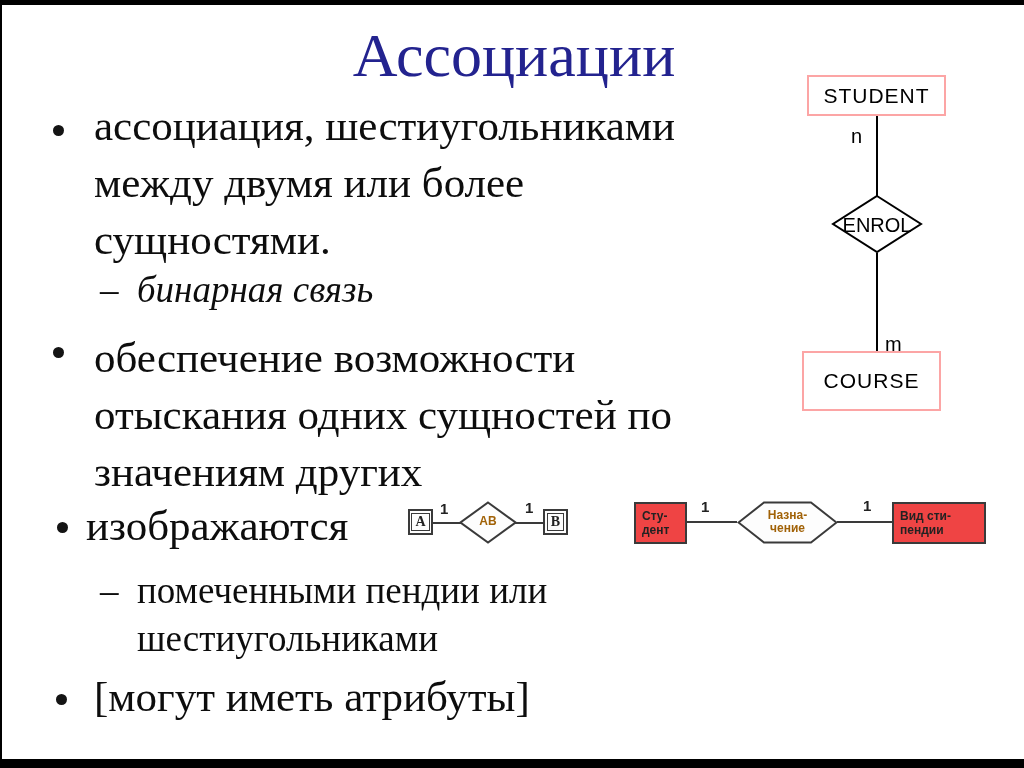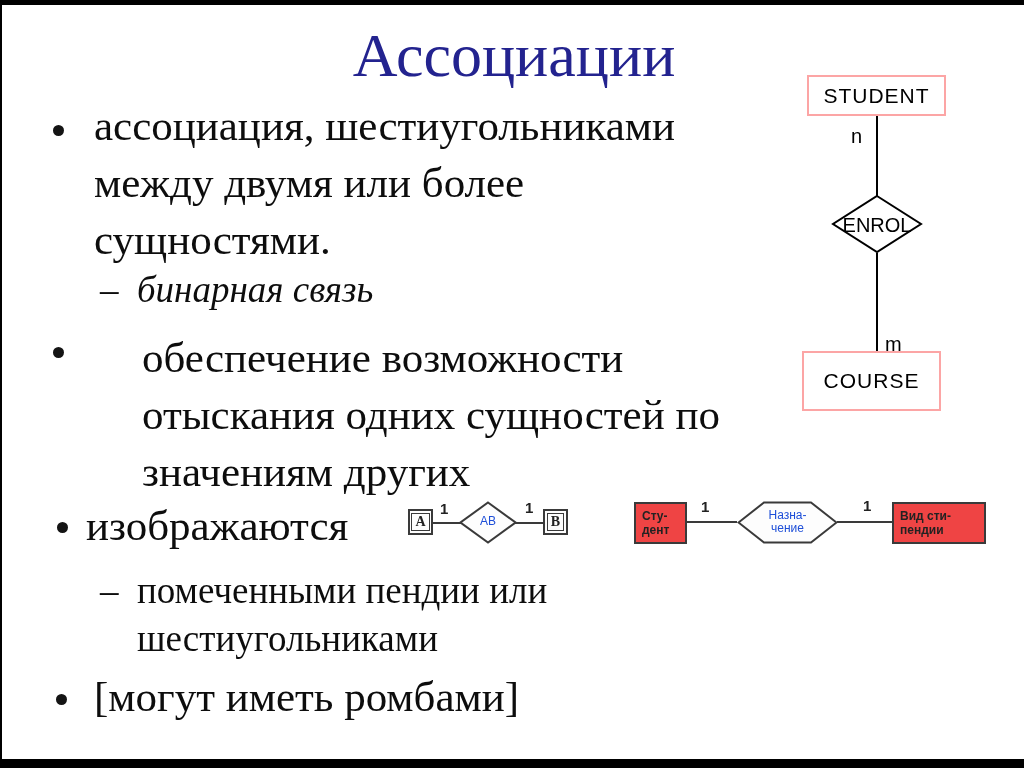--- a/index.html
+++ b/index.html
@@ -34,21 +34,21 @@
 
   
   .hline { position: absolute; height: 2px; background: #3a3a3a; }
   .mini-card { position: absolute; font-family: "Liberation Sans", sans-serif; font-weight: bold;
                font-size: 15px; color: #222; }
   .mini-sq-outer { position: absolute; width: 25px; height: 26px; border: 2px solid #3a3a3a; background: #fdfdfd;
                    display: flex; align-items: center; justify-content: center; }
   .mini-sq-inner { border: 1px solid #3a3a3a; padding: 0 3px; font-family: "Liberation Serif", serif;
                    font-weight: bold; font-size: 14px; line-height: 16px; color: #222; }
   .mini-text { position: absolute; text-align: center; font-family: "Liberation Sans", sans-serif;
-               font-weight: normal; font-size: 12px; line-height: 13px; color: #1d4ed8; }
+               font-weight: bold; font-size: 12px; line-height: 13px; color: #a16207; }
   .mini-rect { position: absolute; border: 2px solid #3a3a3a; background: #ef4444;
                font-family: "Liberation Sans", sans-serif; font-weight: bold; font-size: 12px;
                line-height: 14px; color: #222; display: flex; flex-direction: column; justify-content: center;
                padding-left: 6px; }
 </style>
 </head>
 <body>
 
 <div class="slide">
   <div class="bar-top"></div>
@@ -60,37 +60,37 @@
   <div class="abs blk" style="left:92px; top:97px;">
     <div>ассоциация, шестиугольниками</div>
     <div>между двумя или более</div>
     <div>сущностями.</div>
   </div>
 
   <span class="dash italic" style="left:98px; top:266px;">–</span>
   <div class="abs sub italic" style="left:135px; top:266px;">бинарная связь</div>
 
   <span class="dot" style="left:51px; top:347px;"></span>
-  <div class="abs blk" style="left:92px; top:329px;margin-left:48px;">
+  <div class="abs blk" style="left:92px; top:329px;">
     <div>обеспечение возможности</div>
     <div>отыскания одних сущностей по</div>
     <div>значениям других</div>
   </div>
 
   <span class="dot" style="left:55px; top:522px;"></span>
   <div class="abs one-line" style="left:84px; top:501px;">изображаются</div>
 
   <span class="dash" style="left:98px; top:567px;">–</span>
   <div class="abs sub" style="left:135px; top:567px;">
     <div>помеченными пендии или</div>
     <div>шестиугольниками</div>
   </div>
 
   <span class="dot" style="left:54px; top:694px;"></span>
-  <div class="abs one-line" style="left:92px; top:672px;">[могут иметь ромбами]</div>
+  <div class="abs one-line" style="left:92px; top:672px;">[могут иметь атрибуты]</div>
 
   <div>
     <div class="er-box" style="left:805px; top:75px; width:139px; height:41px;">STUDENT</div>
     <div class="card-label" style="left:849px; top:125px;">n</div>
     <div class="vline" style="left:874px; top:116px; height:80px;"></div>
 
     <svg class="diamond-svg" style="left:829px; top:194px;" width="92" height="60" viewBox="0 0 92 60">
       <polygon points="46,2 90,30 46,58 2,30" fill="#ffffff" stroke="#000000" stroke-width="2"></polygon>
     </svg>
     <div class="diamond-text" style="left:829px; top:214px; width:92px;">ENROL</div>

